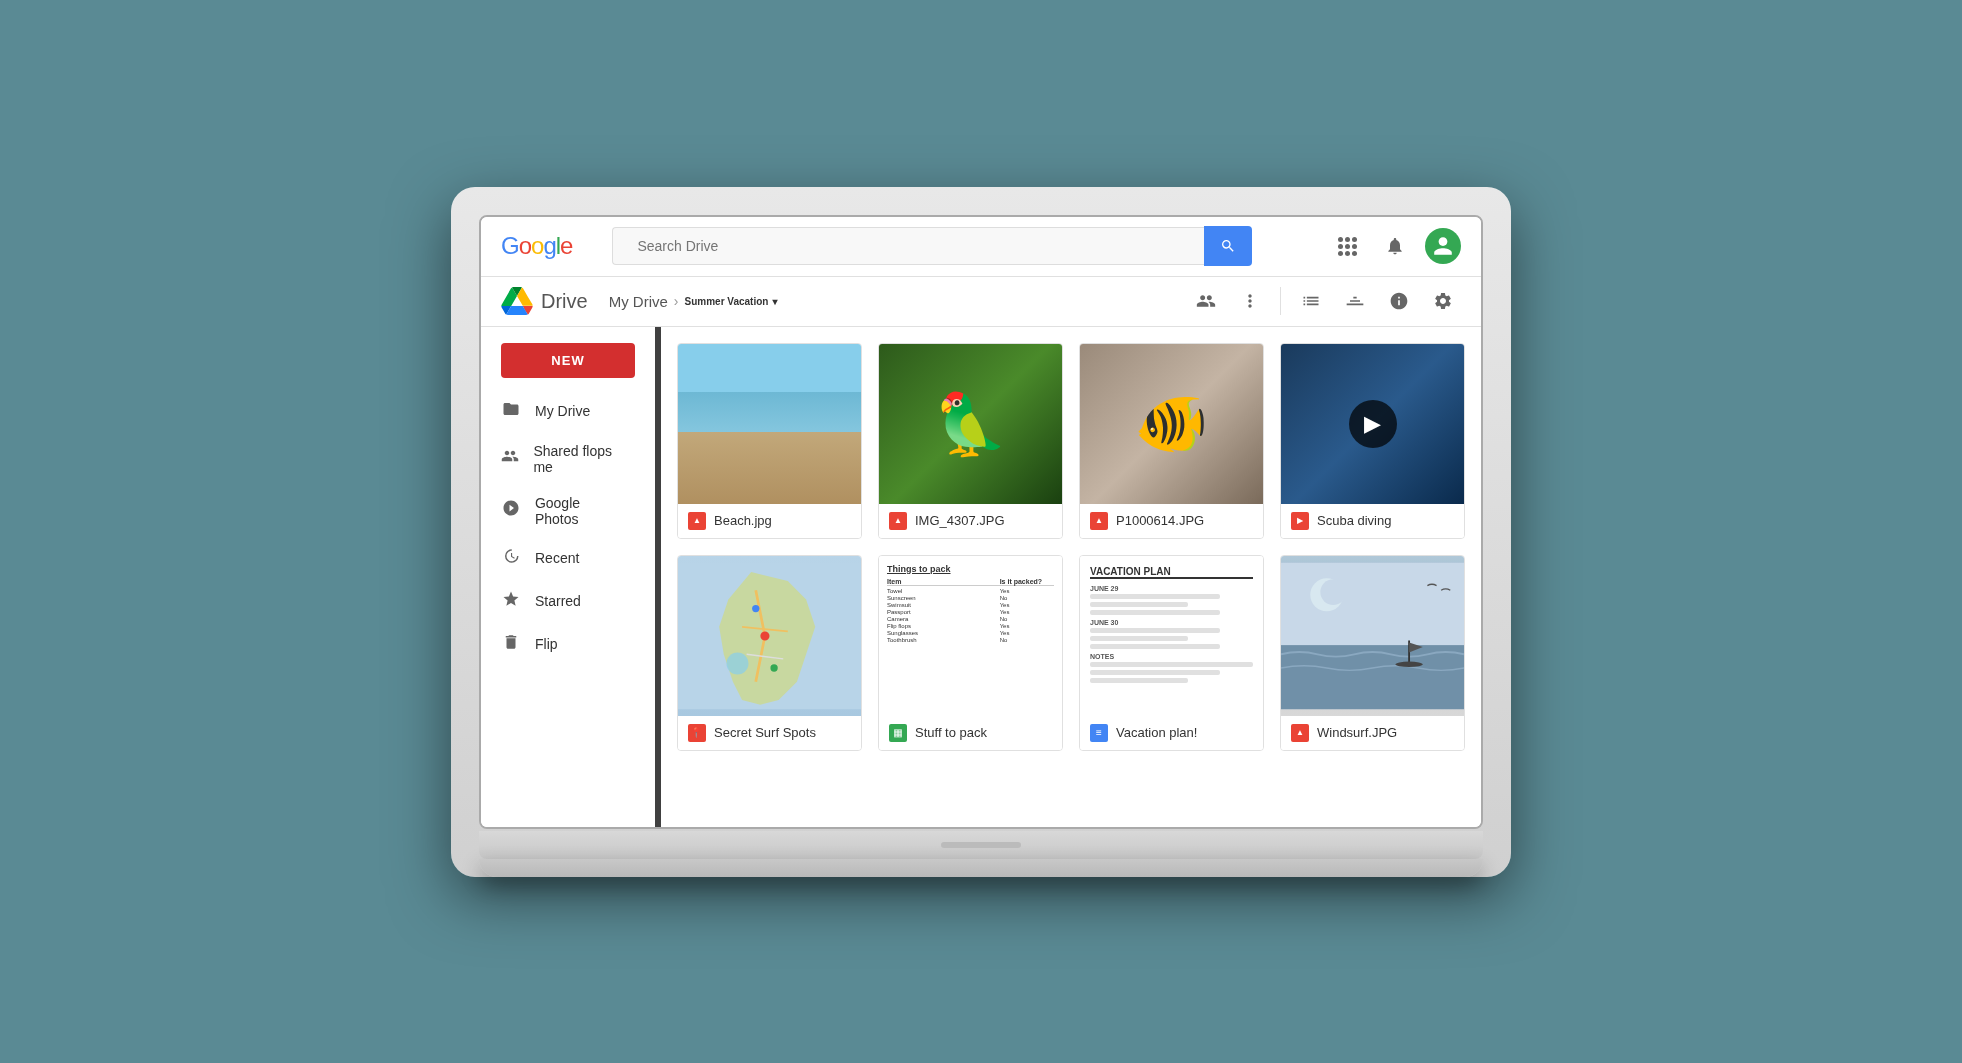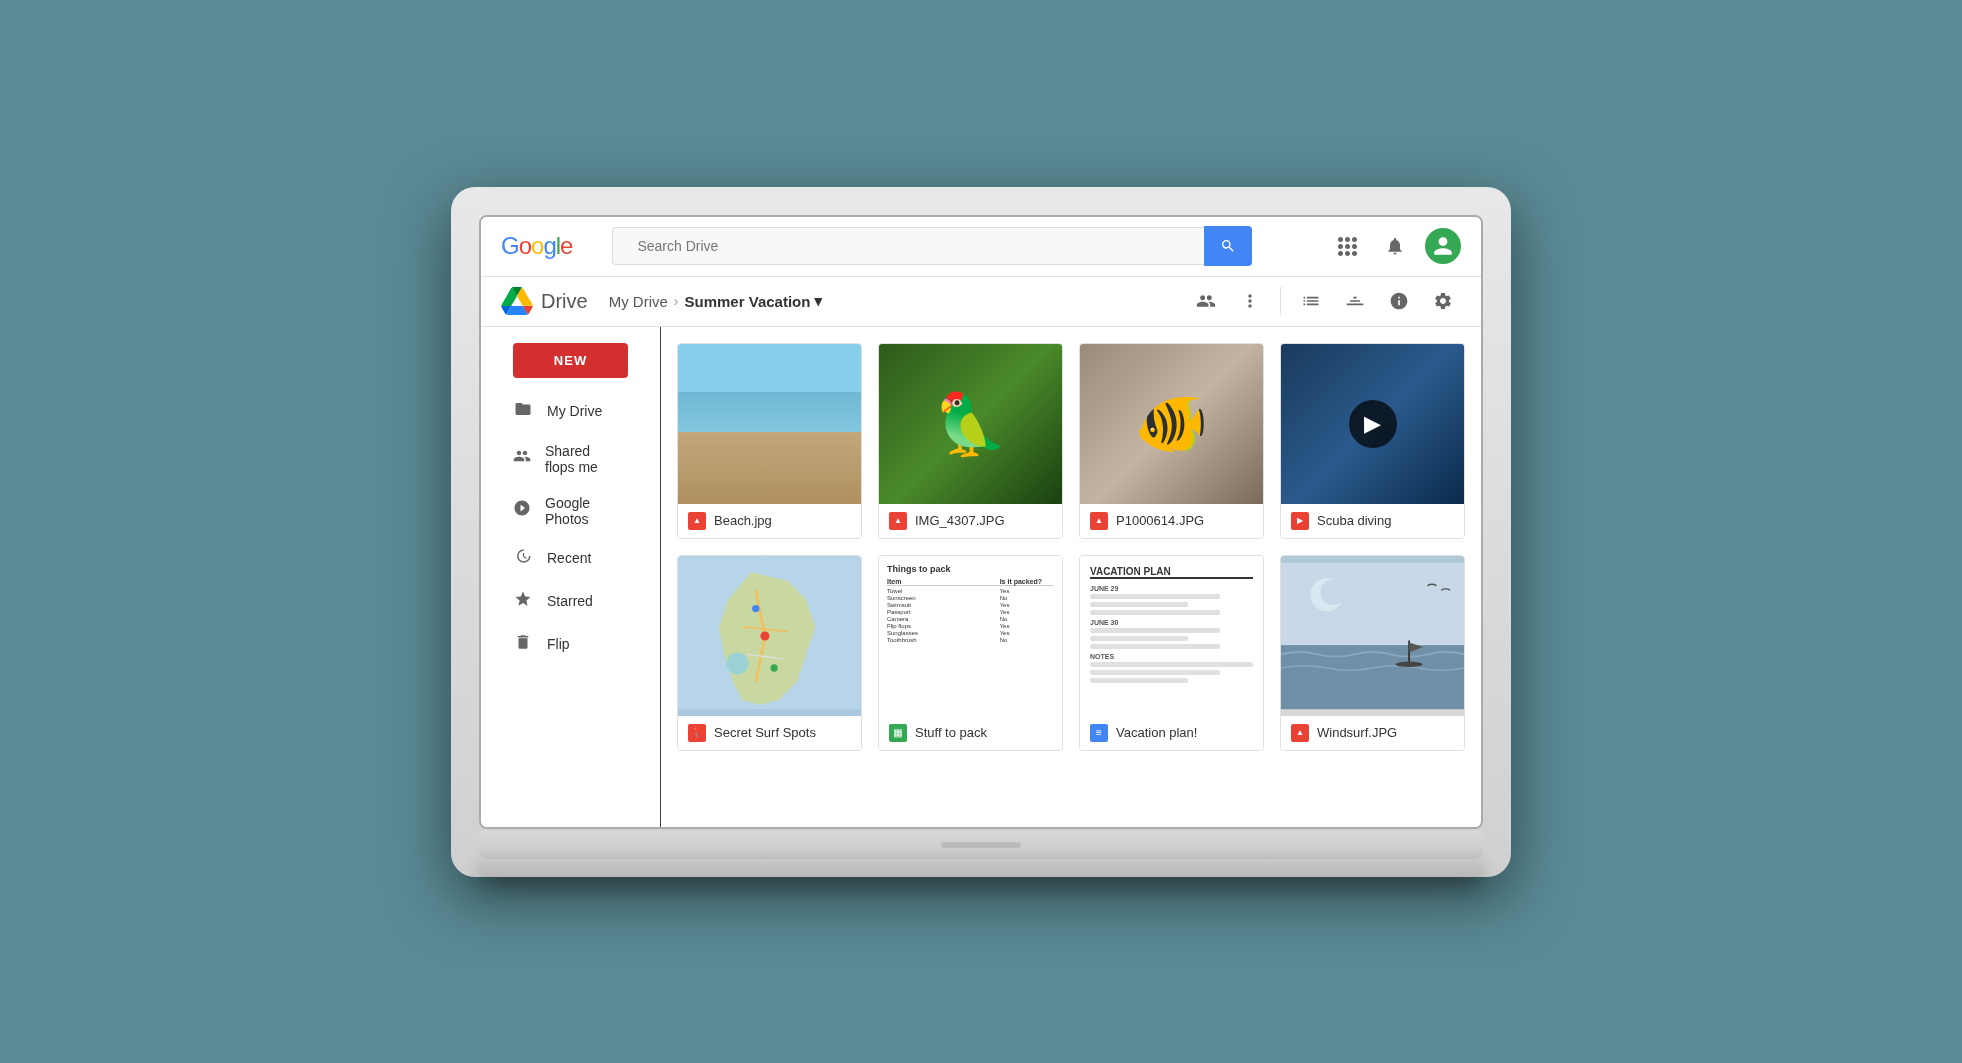--- a/index.html
+++ b/index.html
@@ -179,21 +179,21 @@
       cursor: pointer;
       font-size: 15px;
     }
     .breadcrumb-sep {
       color: #999;
       font-size: 14px;
     }
     .breadcrumb-current {
       font-weight: 600;
       color: #333;
-      font-size: 15px;
+      font-size: 10px;
       display: flex;
       align-items: center;
       gap: 4px;
       cursor: pointer;
     }
     .toolbar-actions {
       display: flex;
       align-items: center;
       gap: 8px;
     }
@@ -221,22 +221,22 @@
     .main-layout {
       display: flex;
       height: calc(100% - 110px);
       min-height: 500px;
     }
 
     
     .sidebar {
       width: 180px;
       flex-shrink: 0;
-      padding: 12px 16px;
-      border-right: 1px solid #404040;
+      padding: 12px 4px;
+      border-right: 6px solid #404040;
       background: #fff;
     }
     .new-btn {
       background: #d32f2f;
       color: #fff;
       border: none;
       padding: 10px 20px;
       border-radius: 4px;
       font-size: 13px;
       font-weight: 700;
@@ -750,21 +750,21 @@
             </div>
             <div class="file-info">
               <div class="file-type-icon file-type-maps"></div>
               <span class="file-name">Secret Surf Spots</span>
             </div>
           </div>
 
           <div class="file-card">
             <div class="file-thumb">
               <div class="thumb-sheet">
-                <div style="font-size:9px; font-weight:bold; margin-bottom:4px; color:#333;">Things to pack</div>
+                <div style="font-size:9px; font-weight:bold; margin-bottom:4px; color:#333;text-decoration:underline;">Things to pack</div>
                 <div style="display:flex; gap:4px; border-bottom:1px solid #ccc; margin-bottom:2px;">
                   <div style="flex:2; font-size:7px; font-weight:bold;">Item</div>
                   <div style="flex:1; font-size:7px; font-weight:bold;">Is it packed?</div>
                 </div>
                 <div style="display:flex; gap:4px; margin-bottom:1px;">
                     <div style="flex:2; font-size:6px;">Towel</div>
                     <div style="flex:1; font-size:6px;">Yes</div>
                   </div>
                 <div style="display:flex; gap:4px; margin-bottom:1px;">
                     <div style="flex:2; font-size:6px;">Sunscreen</div>

